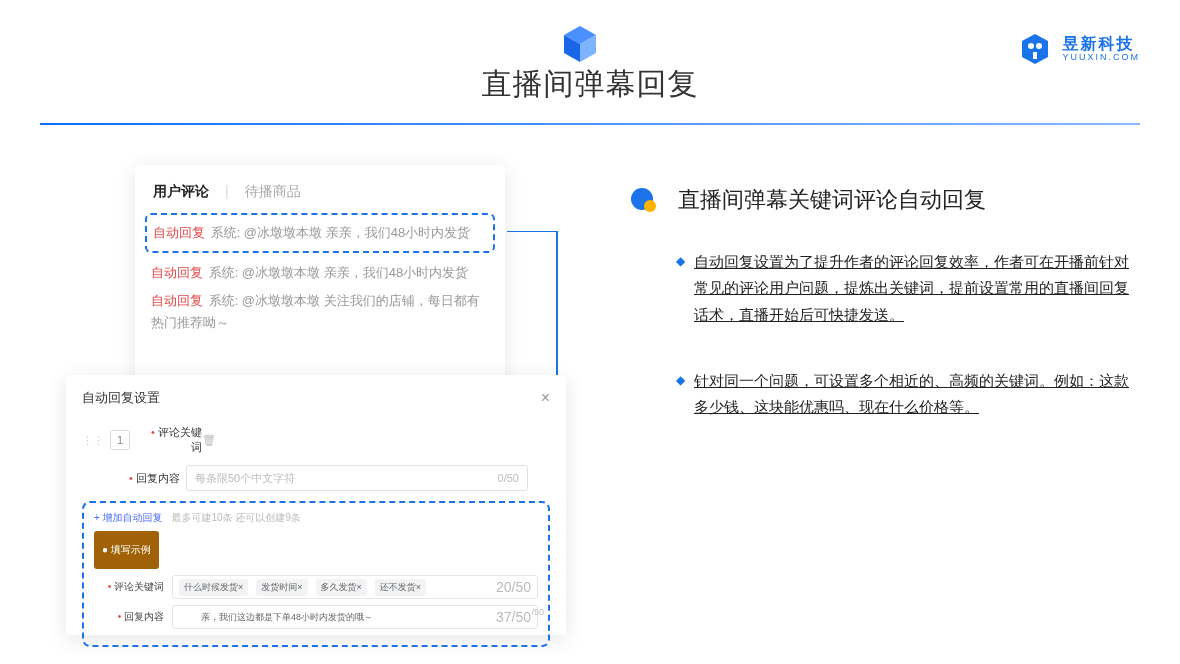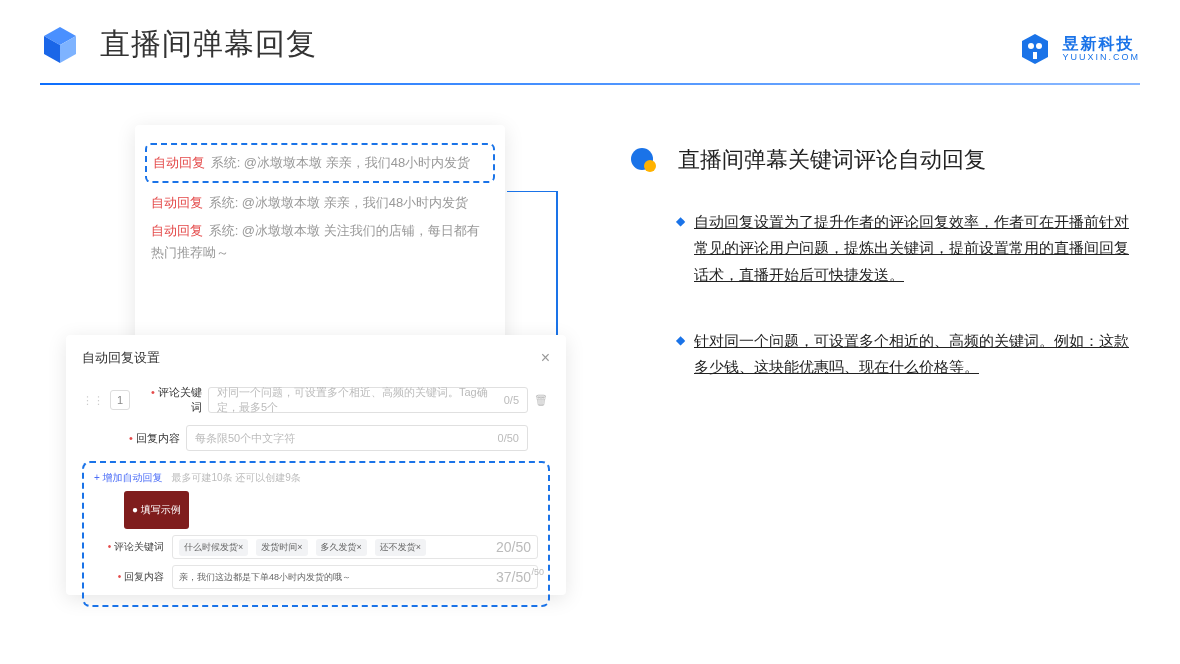--- a/index.html
+++ b/index.html
@@ -3,21 +3,21 @@
 <meta charset="utf-8">
 <style>
   * { box-sizing: border-box; margin: 0; padding: 0; }
   body {
     width: 1180px; height: 664px;
     font-family: "Microsoft YaHei", "PingFang SC", sans-serif;
     background: #fff; color: #333; position: relative; overflow: hidden;
   }
 
   
-  .header { display: flex; align-items: center; padding: 24px 40px 0 40px; }
+  .header { display: flex; align-items: center; padding: 24px 40px 0 40px; flex-direction: column; }
   .header .logo-cube {
     width: 40px; height: 40px; margin-right: 20px; position: relative;
   }
   .header h1 { font-size: 30px; font-weight: 500; color: #333; letter-spacing: 1px; }
   .brand { position: absolute; right: 40px; top: 32px; display: flex; align-items: center; gap: 10px; }
   .brand .blogo { width: 34px; height: 34px; }
   .brand .btext { display: flex; flex-direction: column; line-height: 1.1; }
   .brand .btext .t1 { color: #1a73e8; font-size: 16px; font-weight: 700; letter-spacing: 2px; }
   .brand .btext .t2 { color: #1a73e8; font-size: 9px; letter-spacing: 2px; }
   .hr-line {
@@ -69,22 +69,22 @@
   .form-row .input .count { color:#bbb; }
   .form-row .trash { color:#bbb; width:16px; }
 
   .bottom-dash {
     border: 2.5px dashed #1a73e8; border-radius: 8px;
     padding: 8px 10px 10px 10px; margin-top: 6px;
   }
   .add-link { font-size: 10px; color: #4a6cf7; margin-bottom: 6px; }
   .add-link .sub { color: #bbb; margin-left: 6px; }
   .pill {
-    display:inline-block; background:#7f1d1d; color:#fff; font-size:10px;
-    padding: 12px 8px; border-radius: 3px; margin-bottom: 6px; margin-left: 30px;
+    display:inline-block; background:#a16207; color:#fff; font-size:10px;
+    padding: 12px 8px; border-radius: 3px; margin-bottom: 6px;
   }
   .ex-row { display:flex; align-items:center; font-size:10px; color:#444; margin-bottom:6px; }
   .ex-row .lbl2 { width: 78px; text-align:right; padding-right: 8px; }
   .ex-row .lbl2::before { content:"• "; color:#e44a4a;}
   .ex-row .box2 {
     flex:1; border:1px solid #e5e5e5; border-radius:3px; height:24px;
     padding: 0 6px; display:flex; align-items:center; gap:8px; justify-content:flex-start;
   }
   .tag { background:#f2f3f5; color:#666; font-size:9px; padding:2px 5px; border-radius:3px;}
   .box2 .count2 { margin-left:auto; color:#bbb; font-size:14px; }
@@ -138,20 +138,25 @@
     <span class="t2">YUUXIN.COM</span>
   </div>
 </div>
 <hr class="hr-line">
 
 <div class="main">
 
   <div class="left-panel">
 
     <div class="card card-top">
+      <div class="tabs">
+        <span class="tab1">用户评论</span>
+        <span class="divider">|</span>
+        <span class="tab2">待播商品</span>
+      </div>
       <div class="dashed-box top-dashed">
         <div class="comment-line">
           <span class="badge">自动回复</span>
           <span class="sys">系统: @冰墩墩本墩 亲亲，我们48小时内发货</span>
         </div>
       </div>
       <div class="comment-line">
         <span class="badge">自动回复</span>
         <span class="sys">系统: @冰墩墩本墩 亲亲，我们48小时内发货</span>
       </div>
@@ -168,24 +173,20 @@
     <div class="card card-bottom">
       <div class="cb-title">
         <span>自动回复设置</span>
         <span class="x">×</span>
       </div>
 
       <div class="form-row">
         <span style="color:#ccc; margin-right:6px;">⋮⋮</span>
         <span class="idx">1</span>
         <span class="lbl">评论关键词</span>
-        <div class="input">
-          <span>对同一个问题，可设置多个相近、高频的关键词。Tag确定，最多5个</span>
-          <span class="count">0/5</span>
-        </div>
         <span class="trash">🗑</span>
       </div>
 
       <div class="form-row">
         <span style="width:40px;"></span>
         <span class="lbl">回复内容</span>
         <div class="input">
           <span>每条限50个中文字符</span>
           <span class="count">0/50</span>
         </div>
@@ -206,21 +207,21 @@
             <span class="tag">发货时间×</span>
             <span class="tag">多久发货×</span>
             <span class="tag">还不发货×</span>
             <span class="count2">20/50</span>
           </div>
         </div>
 
         <div class="ex-row">
           <span class="lbl2">回复内容</span>
           <div class="box2">
-            <span style="color:#666; font-size:9px;">亲，我们这边都是下单48小时内发货的哦～</span>
+            <span style="color:#666; font-size:9px;margin-left:22px;">亲，我们这边都是下单48小时内发货的哦～</span>
             <span class="count2">37/50</span>
           </div>
         </div>
       </div>
       <span class="tiny-count">/50</span>
     </div>
 
   </div>
 
   <div class="right-panel">

